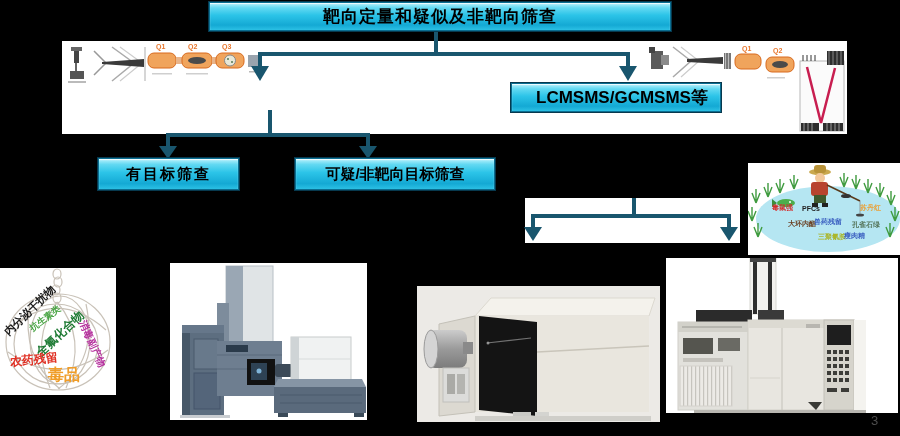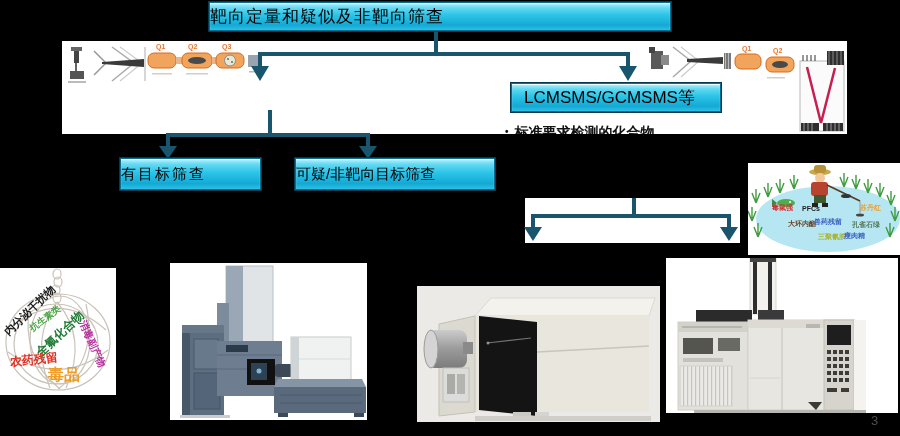--- a/index.html
+++ b/index.html
@@ -1,28 +1,28 @@
 <!DOCTYPE html>
 <html><head>
 <meta charset="utf-8">
 <style>
   html,body{margin:0;padding:0;background:#000;}
   .slide{position:relative;width:900px;height:436px;background:#000;overflow:hidden;
          font-family:"Liberation Sans","DejaVu Sans",sans-serif;}
   .abs{position:absolute;}
 
   
-  .cyanbox{position:absolute;display:flex;align-items:center;
+  .cyanbox{position:absolute;display:flex;align-items:center;justify-content:center;
     background:linear-gradient(180deg,#b8f1fc 0%,#63d9f2 18%,#2cc4e8 45%,#14a9d4 82%,#2bc0e4 100%);
     border:1px solid #0a6e91;box-shadow:0 0 0 1px #07394e, inset 0 1px 1px rgba(255,255,255,.85);
-    color:#000;font-weight:normal;white-space:nowrap;}
+    color:#000;font-weight:bold;white-space:nowrap;}
   .title-box{left:209px;top:2px;width:460px;height:27px;font-size:17px;letter-spacing:1px;}
   .uplc-box{left:210px;top:83px;width:179px;height:27px;font-size:17px;}
   .lcms-box{left:511px;top:83px;width:196px;height:27px;font-size:17px;padding-left:12px;}
-  .targeted-box{left:98px;top:158px;width:139px;height:30px;font-size:15px;letter-spacing:2px;margin-left:22px;}
+  .targeted-box{left:98px;top:158px;width:139px;height:30px;font-size:15px;letter-spacing:2px;}
   .suspect-box{left:295px;top:158px;width:198px;height:30px;font-size:15px;}
 
   .white-band{left:62px;top:41px;width:785px;height:93px;background:#fff;overflow:hidden;}
   .bullet-text{left:443px;top:83px;color:#111;font-size:14px;font-weight:bold;white-space:nowrap;}
   .bullet-dot{font-size:10px;vertical-align:2px;margin-right:6px;}
 
   .branch-box{left:525px;top:198px;width:215px;height:45px;background:#fff;}
 
   .pond-panel{left:748px;top:163px;width:152px;height:92px;background:#fff;overflow:hidden;}
   .pond-label{position:absolute;font-size:7px;font-weight:bold;white-space:nowrap;line-height:1;}
@@ -135,21 +135,20 @@
           <line x1="161" y1="80" x2="161" y2="88"></line>
           <line x1="165" y1="80" x2="165" y2="88"></line>
           <line x1="180" y1="80" x2="180" y2="88"></line>
           <line x1="184" y1="80" x2="184" y2="88"></line>
           <line x1="188" y1="80" x2="188" y2="88"></line>
           <line x1="192" y1="80" x2="192" y2="88"></line>
         </g>
       <rect x="120" y="34" width="18" height="1.5" fill="#cfcfcf"></rect>
     </svg>
 
-    <div class="abs bullet-text"><span class="bullet-dot">•</span><span>标准要求检测的化合物</span></div>
   </div>
 
   <div class="abs branch-box"></div>
 
   <svg class="abs" style="left:0;top:0" width="900" height="436" viewBox="0 0 900 436">
     <g stroke="#19566e" stroke-width="4" fill="none">
       <path d="M436,29 V54 M260,54 H628 M260,52 V68 M628,52 V68"></path>
       <path d="M270,110 V135 M168,135 H368 M168,133 V148 M368,133 V148"></path>
       <path d="M634,198 V216 M533,216 H729 M533,214 V229 M729,214 V229"></path>
     </g>

